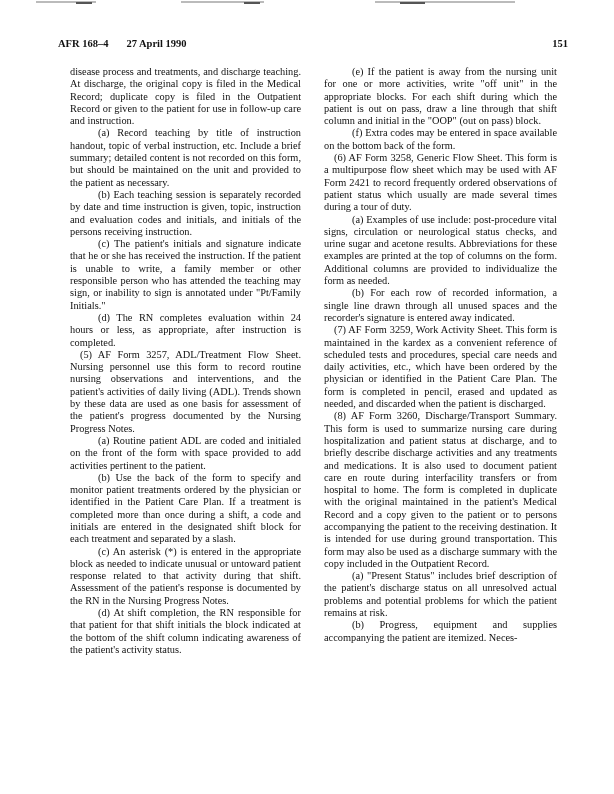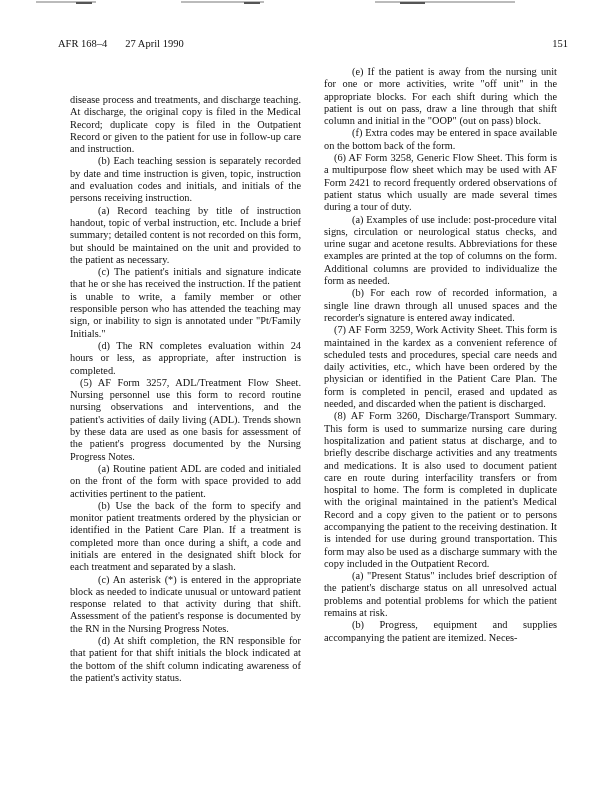--- a/index.html
+++ b/index.html
@@ -1,28 +1,28 @@
 <!DOCTYPE html>
 <html><head>
 <meta charset="utf-8">
 <style>
   html, body { margin: 0; padding: 0; background: #ffffff; }
   body { width: 614px; height: 794px; position: relative; overflow: hidden;
          font-family: "DejaVu Serif", "Liberation Serif", serif; color: #111; }
   .scanline { position: absolute; top: 1px; height: 2px; background: #bbb; }
   .scanline.dark { background: #555; height: 2px; top: 2px; }
   .header { position: absolute; top: 38px; left: 58px; right: 46px; height: 14px;
-            font-family: "Liberation Serif", serif; font-weight: normal; font-size: 10.5px; }
+            font-family: "Liberation Serif", serif; font-weight: bold; font-size: 10.5px; }
   .header .left { position: absolute; left: 0; top: 0; }
   .header .left span { margin-right: 18px; }
   .header .right { position: absolute; right: 0; top: 0; }
   .col { position: absolute; top: 66px; width: 231px;
          font-family: "Liberation Serif", serif; font-size: 10.35px; line-height: 12.3px;
          text-align: justify; hyphens: none; }
-  .col.left { left: 70px; margin-top: 28px; }
+  .col.left { left: 70px; }
   .col.right { left: 324px; width: 233px; }
   .col p { margin: 0; }
   .col p.l1 { text-indent: 0; }
   .col p.l2 { text-indent: 10px; }
   .col p.l3 { text-indent: 28px; }
 </style>
 </head>
 <body>
 
 <div class="scanline" style="left:36px;width:60px;"></div>
@@ -34,22 +34,22 @@
 
 <div class="header">
   <div class="left">
     <span>AFR 168–4</span><span>27 April 1990</span>
   </div>
   <div class="right">151</div>
 </div>
 
 <div class="col left">
   <p class="l1">disease process and treatments, and discharge teaching. At discharge, the original copy is filed in the Medical Record; duplicate copy is filed in the Outpatient Record or given to the patient for use in follow-up care and instruction.</p>
+  <p class="l3">(a) Record teaching by title of instruction handout, topic of verbal instruction, etc. Include a brief summary; detailed content is not recorded on this form, but should be maintained on the unit and provided to the patient as necessary.</p>
   <p class="l3">(b) Each teaching session is separately recorded by date and time instruction is given, topic, instruction and evaluation codes and initials, and initials of the persons receiving instruction.</p>
-  <p class="l3">(a) Record teaching by title of instruction handout, topic of verbal instruction, etc. Include a brief summary; detailed content is not recorded on this form, but should be maintained on the unit and provided to the patient as necessary.</p>
   <p class="l3">(c) The patient's initials and signature indicate that he or she has received the instruction. If the patient is unable to write, a family member or other responsible person who has attended the teaching may sign, or inability to sign is annotated under "Pt/Family Initials."</p>
   <p class="l3">(d) The RN completes evaluation within 24 hours or less, as appropriate, after instruction is completed.</p>
   <p class="l2">(5) AF Form 3257, ADL/Treatment Flow Sheet. Nursing personnel use this form to record routine nursing observations and interventions, and the patient's activities of daily living (ADL). Trends shown by these data are used as one basis for assessment of the patient's progress documented by the Nursing Progress Notes.</p>
   <p class="l3">(a) Routine patient ADL are coded and initialed on the front of the form with space provided to add activities pertinent to the patient.</p>
   <p class="l3">(b) Use the back of the form to specify and monitor patient treatments ordered by the physician or identified in the Patient Care Plan. If a treatment is completed more than once during a shift, a code and initials are entered in the designated shift block for each treatment and separated by a slash.</p>
   <p class="l3">(c) An asterisk (*) is entered in the appropriate block as needed to indicate unusual or untoward patient response related to that activity during that shift. Assessment of the patient's response is documented by the RN in the Nursing Progress Notes.</p>
   <p class="l3">(d) At shift completion, the RN responsible for that patient for that shift initials the block indicated at the bottom of the shift column indicating awareness of the patient's activity status.</p>
 </div>
 
 <div class="col right">

